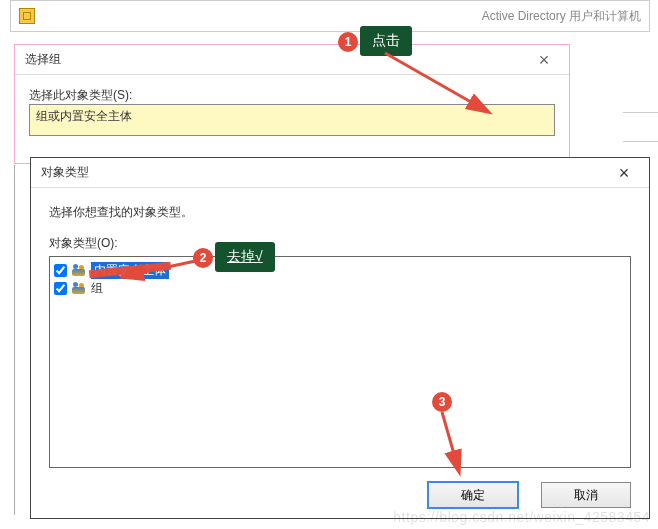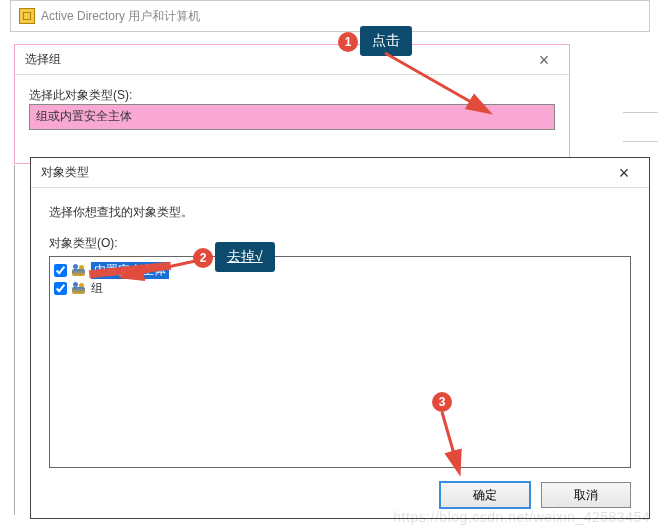--- a/index.html
+++ b/index.html
@@ -18,20 +18,21 @@
     position: absolute;
     top: 0; left: 10px;
     width: 640px;
     height: 32px;
     background: #fff;
     border: 1px solid #ccc;
     display: flex;
     align-items: center;
     padding: 0 8px;
     gap: 6px;
+    text-align: right;
   }
   .main-window .app-icon {
     width: 16px; height: 16px;
     background: #f7c948;
     border: 1px solid #b38600;
     position: relative;
   }
   .main-window .app-icon::after {
     content: "";
     position: absolute;
@@ -60,22 +61,22 @@
   .dlg1 .titlebar {
     height: 30px; display: flex; align-items: center; justify-content: space-between;
     padding: 0 10px;
     border-bottom: 1px solid #ddd;
   }
   .dlg1 .close { width: 30px; text-align: center; font-size: 18px; color: #666; line-height: 22px; }
   .dlg1 .body { padding: 12px 14px; }
   .dlg1 .label { }
   .dlg1 .row { display: flex; gap: 8px; align-items: stretch; }
   .dlg1 .txt {
-    flex: 1; height: 26px; border: 1px solid #888; padding: 3px 6px;
-    background: #f9a8d4;
+    flex: 1; height: 32px; border: 1px solid #888; padding: 3px 6px;
+    background: #fef9c3;
   }
   .dlg1 .obj-btn {
     width: 105px; height: 26px;
     background: linear-gradient(#f4f4f4,#e6e6e6);
     border: 1px solid #999;
     font-size: 12px;
     outline: 2px solid #3a8dde;
     outline-offset: -1px;
   }
   .left-stub {
@@ -129,34 +130,34 @@
     background: #1a6fd6; color: #fff; padding: 0 3px;
     position: relative;
   }
   .redstrike {
     position: absolute; left: -2px; right: -2px; top: 50%; height: 8px; transform: translateY(-50%);
     background: #e84b3a;
     opacity: .95;
     transform: translateY(-50%) rotate(-6deg);
   }
   .dlg2 .btn-row {
-    display: flex; justify-content: flex-end; gap: 11px; margin-top: 14px;
+    display: flex; justify-content: flex-end; gap: 23px; margin-top: 14px;
   }
   .dlg2 .btn {
     width: 90px; height: 26px;
     background: linear-gradient(#f6f6f6,#e6e6e6);
     border: 1px solid #888;
     font-size: 12px;
   }
   .dlg2 .btn.ok { outline: 2px solid #3a8dde; outline-offset: -1px; }
 
   
   .bubble {
     position: absolute;
-    background: #0c4a6e;
+    background: #14532d;
     color: #fff;
     font-size: 14px;
     padding: 6px 12px;
     border-radius: 3px;
     display: flex; align-items: center;
   }
   .numdot {
     position: absolute;
     width: 20px; height: 20px; border-radius: 50%;
     background: #e24a3b; color: #fff;

